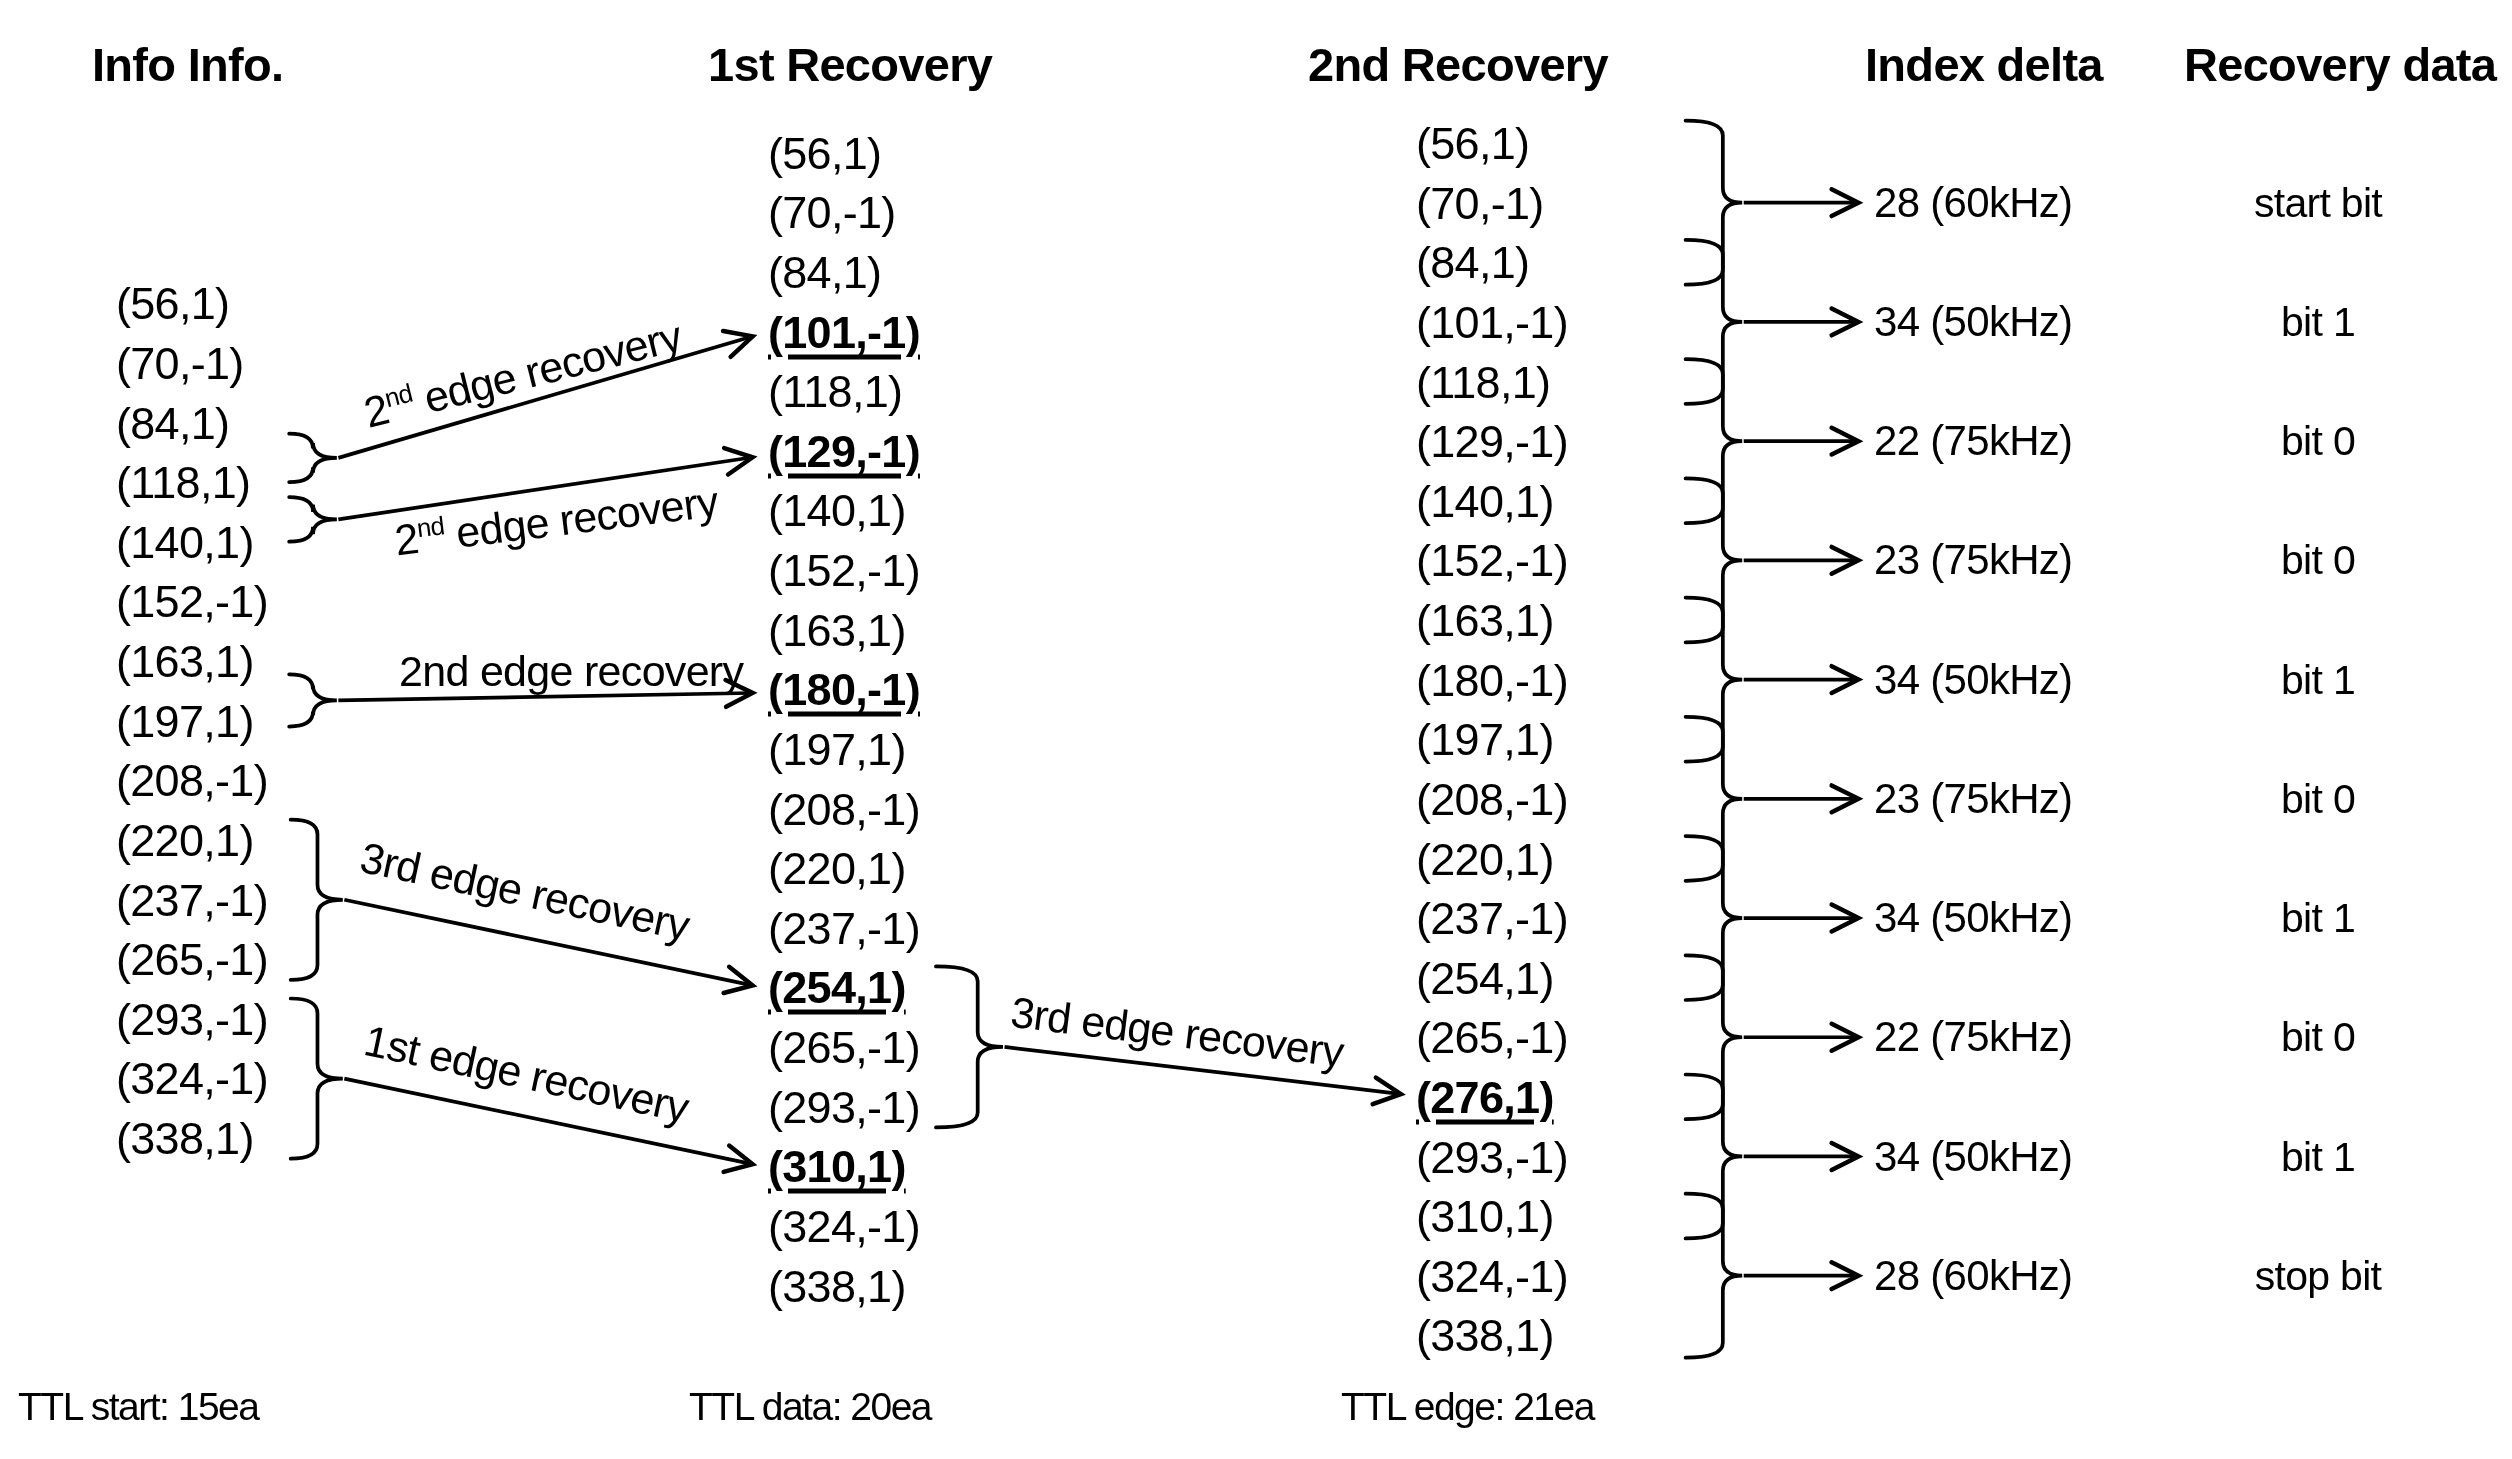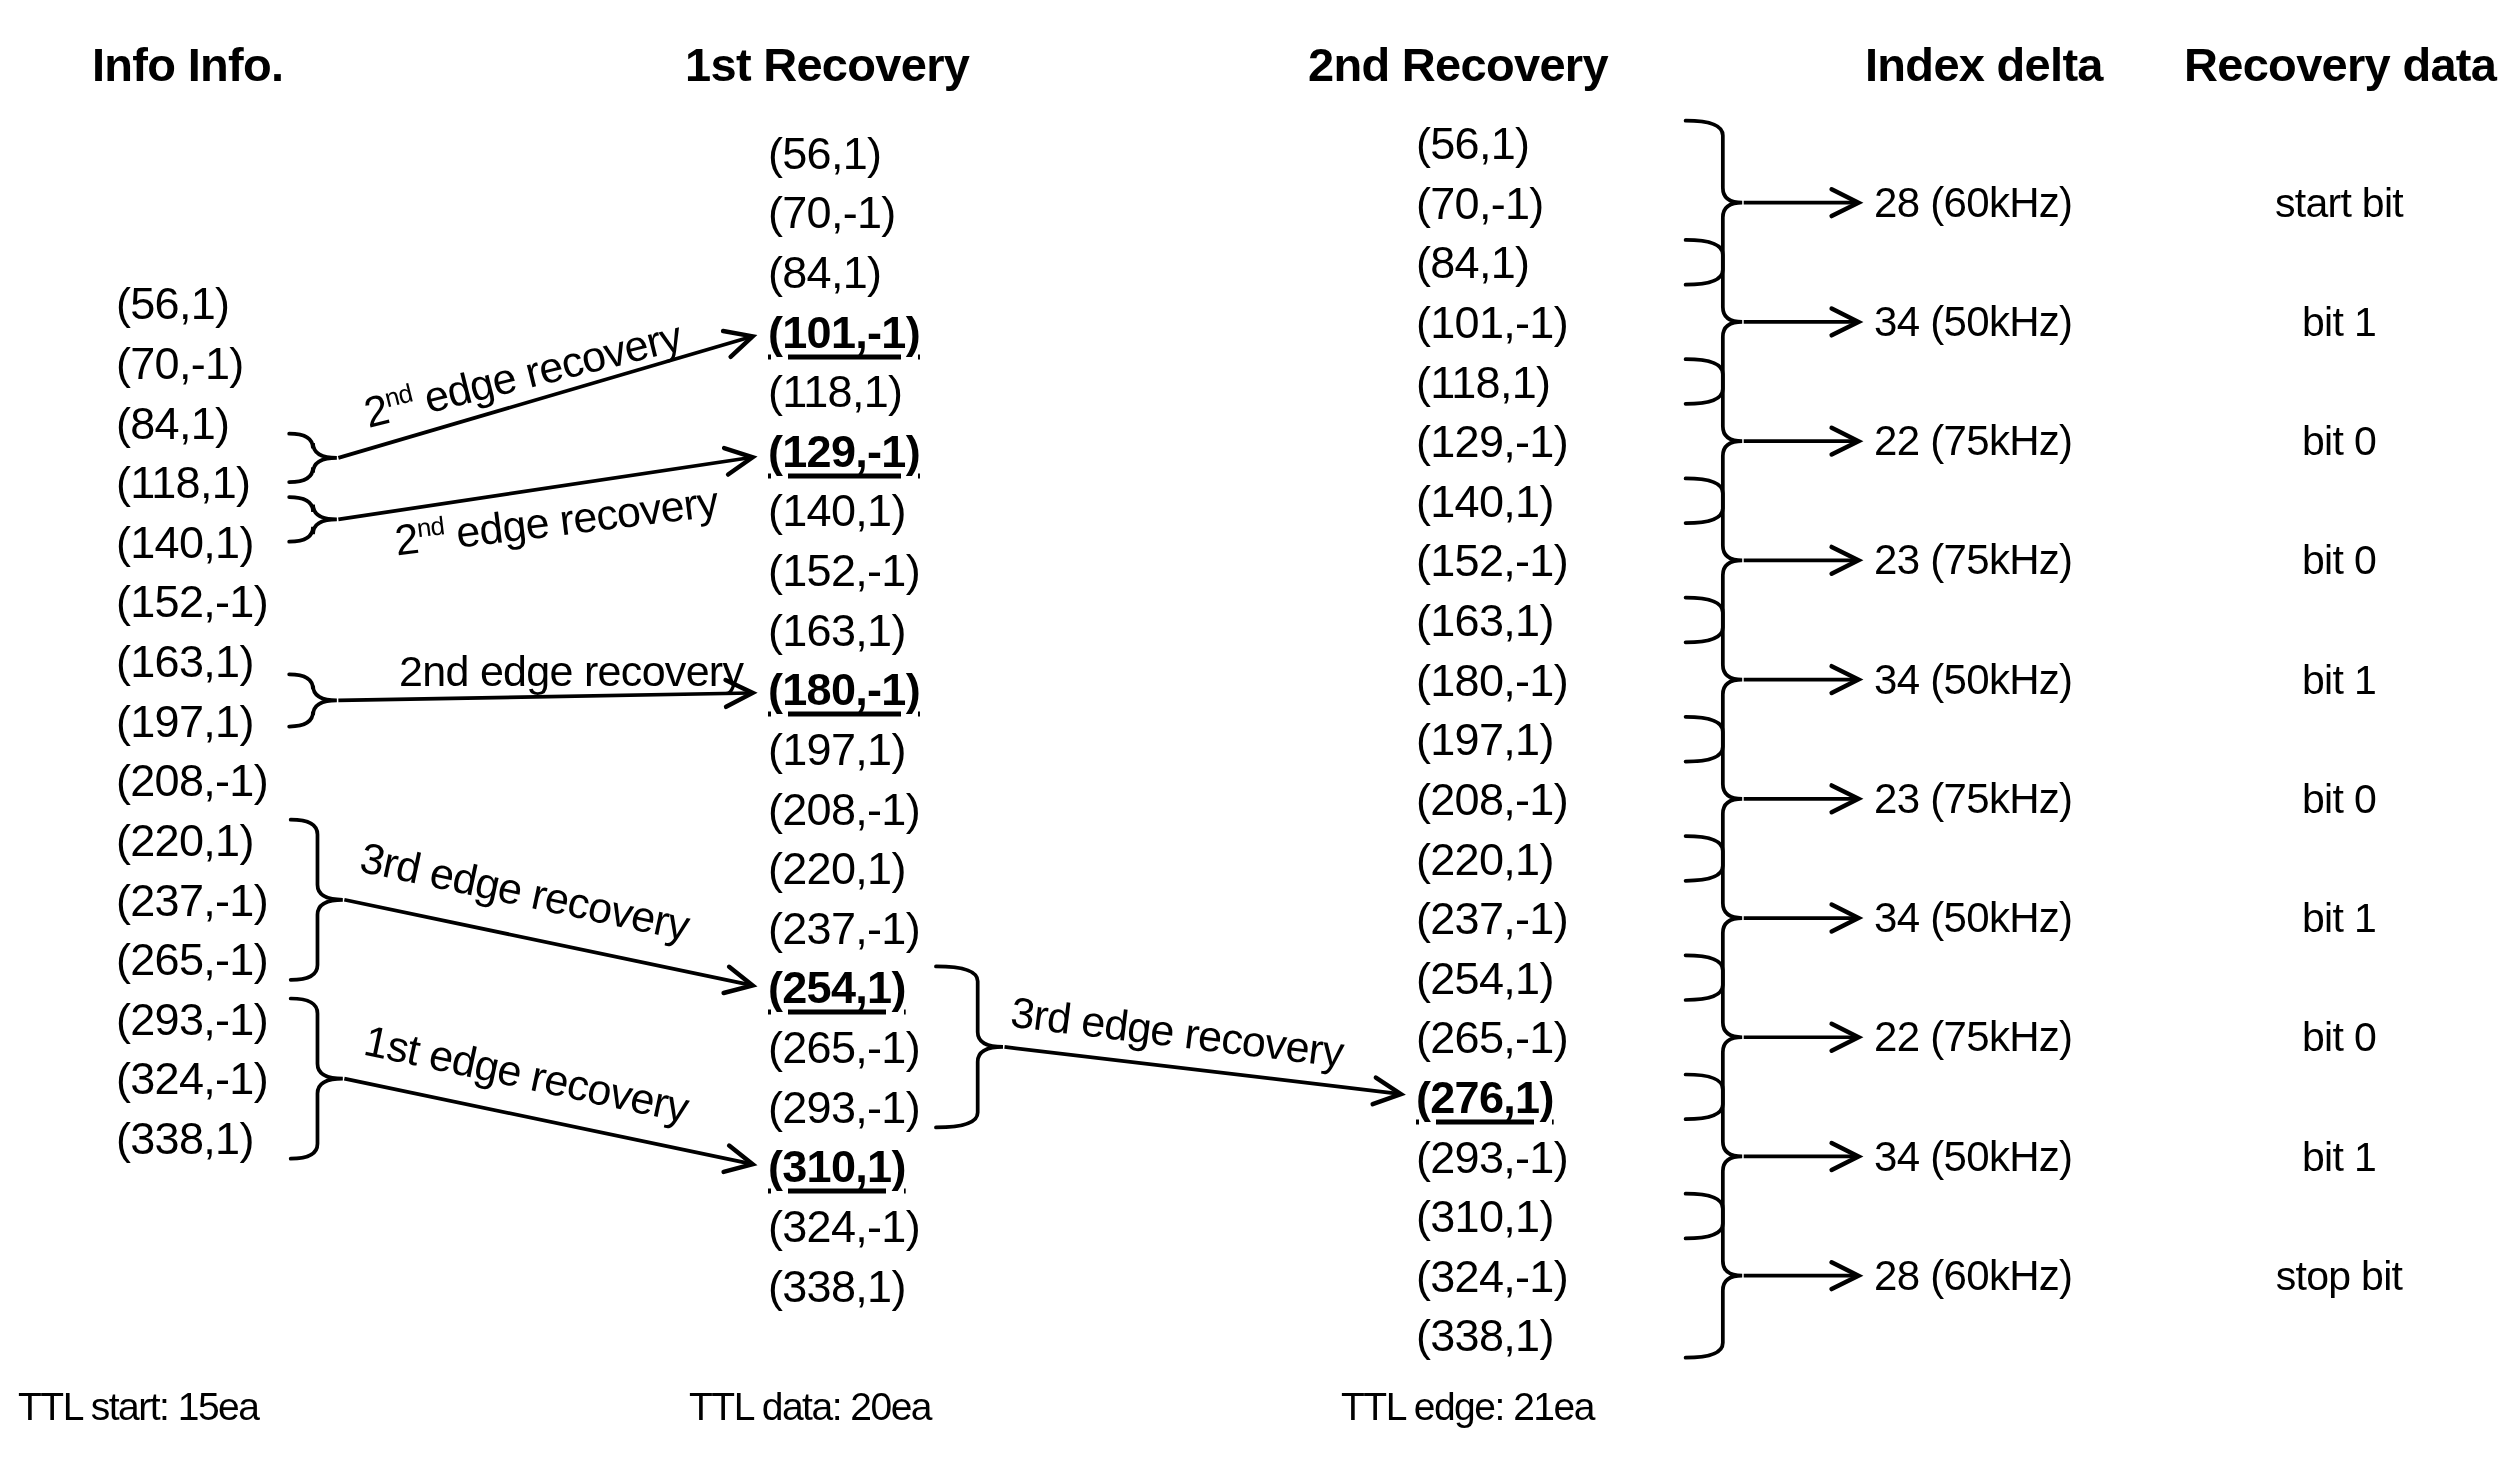--- a/index.html
+++ b/index.html
@@ -16,21 +16,21 @@
     position:absolute; font-size:45px; white-space:nowrap;
     letter-spacing:-0.7px; transform:translateY(-50%); line-height:1;
   }
   .row.recovered {
     font-weight:bold;
     text-decoration:underline;
     text-decoration-thickness:4.5px;
     text-underline-offset:6.7px;
   }
   .delta-row { font-size:42px; }
-  .recv-row  { font-size:41px; transform:translate(-50%,-50%);margin-left:21px; }
+  .recv-row  { font-size:41px; transform:translate(-50%,-50%); }
   .footer {
     position:absolute; top:1385px; font-size:39px;
     letter-spacing:-1.5px; white-space:nowrap;
   }
   .rlabel {
     position:absolute; font-size:43px; letter-spacing:-0.7px;
     white-space:nowrap; transform-origin:0 50%; line-height:1;
   }
   .rlabel sup { font-size:60%; line-height:0; }
   #lines { position:absolute; left:0; top:0; }
@@ -74,21 +74,21 @@
       <path d="M2262,1282 Q2312,1282 2312,1302 L2312,1372 Q2312,1392 2338,1392 Q2312,1392 2312,1412 L2312,1482 Q2312,1502 2262,1502" fill="none" stroke="#000" stroke-width="5" stroke-linecap="round"></path>
       <path d="M2340,1392 L2492,1392" fill="none" stroke="#000" stroke-width="5" marker-end="url(#ah)"></path>
       <path d="M2262,1442 Q2312,1442 2312,1462 L2312,1532 Q2312,1552 2338,1552 Q2312,1552 2312,1572 L2312,1642 Q2312,1662 2262,1662" fill="none" stroke="#000" stroke-width="5" stroke-linecap="round"></path>
       <path d="M2340,1552 L2492,1552" fill="none" stroke="#000" stroke-width="5" marker-end="url(#ah)"></path>
       <path d="M2262,1602 Q2312,1602 2312,1622 L2312,1692 Q2312,1712 2338,1712 Q2312,1712 2312,1732 L2312,1802 Q2312,1822 2262,1822" fill="none" stroke="#000" stroke-width="5" stroke-linecap="round"></path>
       <path d="M2340,1712 L2492,1712" fill="none" stroke="#000" stroke-width="5" marker-end="url(#ah)"></path>
     </g>
 </svg>
 
 <div class="hdr" style="left:92px">Info Info.</div>
-<div class="hdr" style="left:685px">1st Recovery</div>
+<div class="hdr" style="left:708px">1st Recovery</div>
 <div class="hdr" style="left:1308px">2nd Recovery</div>
 <div class="hdr" style="left:1865px">Index delta</div>
 <div class="hdr" style="left:2184px">Recovery data</div>
 
 <div id="col-edge-info">
     <div class="row " style="left: 116px; top: 303px;">(56,1)</div>
     <div class="row " style="left: 116px; top: 363px;">(70,-1)</div>
     <div class="row " style="left: 116px; top: 423px;">(84,1)</div>
     <div class="row " style="left: 116px; top: 482px;">(118,1)</div>
     <div class="row " style="left: 116px; top: 542px;">(140,1)</div>

